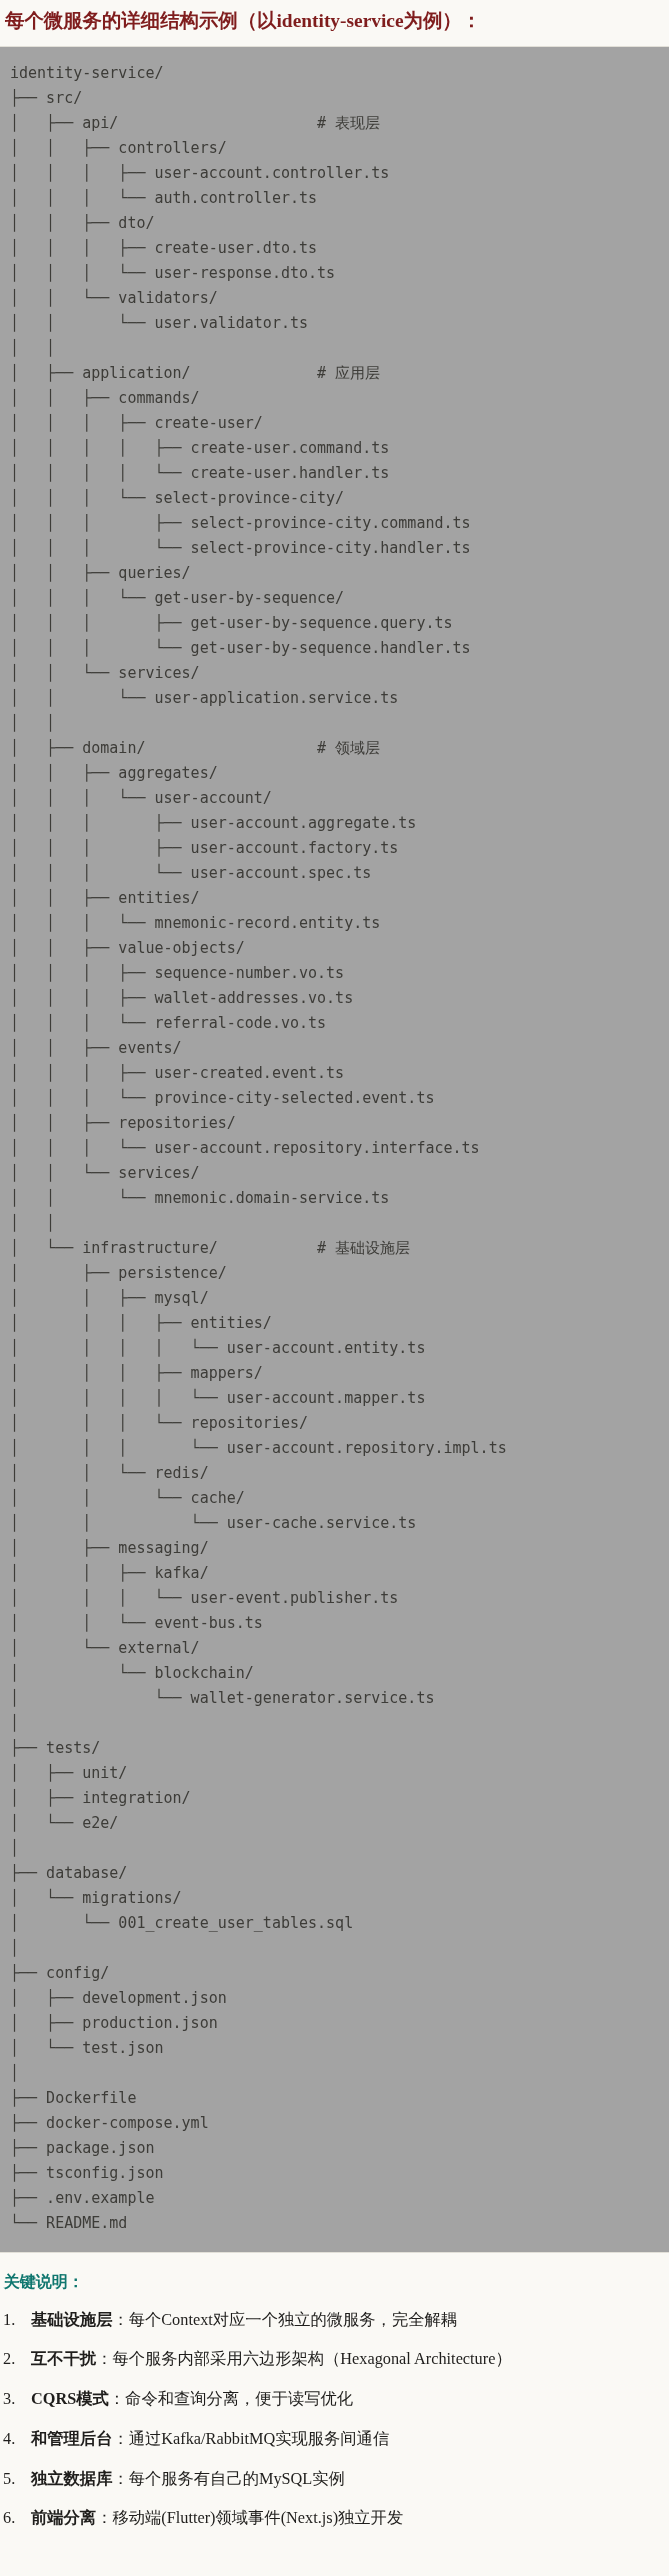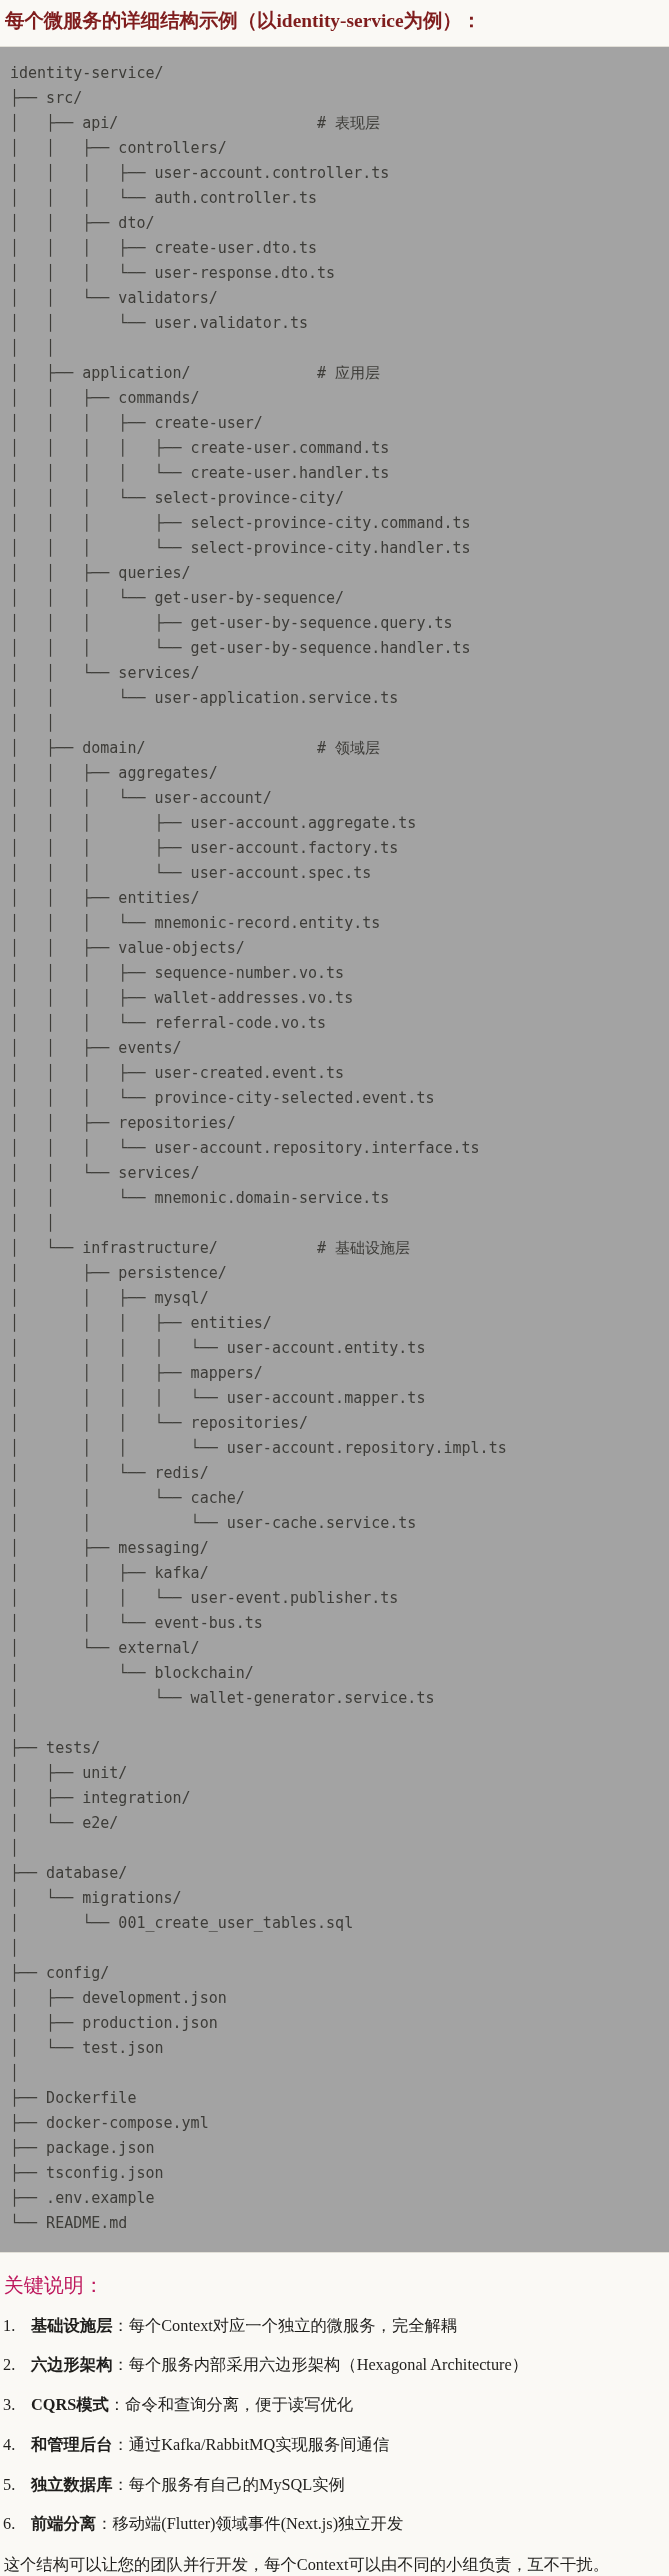--- a/index.html
+++ b/index.html
@@ -32,24 +32,24 @@
   .code-block pre {
     margin: 0;
     font-family: "DejaVu Sans Mono", "Liberation Mono", monospace;
     font-size: 15px;
     line-height: 25px;
     color: #3D3C38;
     white-space: pre;
   }
 
   .notes-heading {
-    font-size: 20px;
-    font-weight: 400;
+    font-size: 16px;
+    font-weight: 700;
     margin: 19px 3.8px 16.3px;
-    color: #be185d;
+    color: #0f766e;
   }
 
   .notes-list {
     margin: 0 0 15px;
     padding: 0 3.8px 0 0;
     font-size: 16.3px;
   }
   .note-item {
     position: relative;
     padding-left: 31px;
@@ -166,32 +166,31 @@
 └── README.md</pre>
   </div>
 
   <h3 class="notes-heading">关键说明：</h3>
 
   <div class="notes-list">
     <div class="note-item">
       <span class="note-num">1.</span><strong class="note-term">基础设施层</strong><span class="note-text">：每个Context对应一个独立的微服务，完全解耦</span>
     </div>
     <div class="note-item">
-      <span class="note-num">2.</span><strong class="note-term">六边形架构</strong><span class="note-text">：每个服务内部采用六边形架构（Hexagonal Architecture）</span>
+      <span class="note-num">2.</span><strong class="note-term">互不干扰</strong><span class="note-text">：每个服务内部采用六边形架构（Hexagonal Architecture）</span>
     </div>
     <div class="note-item">
       <span class="note-num">3.</span><strong class="note-term">CQRS模式</strong><span class="note-text">：命令和查询分离，便于读写优化</span>
     </div>
     <div class="note-item">
       <span class="note-num">4.</span><strong class="note-term">和管理后台</strong><span class="note-text">：通过Kafka/RabbitMQ实现服务间通信</span>
     </div>
     <div class="note-item">
       <span class="note-num">5.</span><strong class="note-term">独立数据库</strong><span class="note-text">：每个服务有自己的MySQL实例</span>
     </div>
     <div class="note-item">
       <span class="note-num">6.</span><strong class="note-term">前端分离</strong><span class="note-text">：移动端(Flutter)领域事件(Next.js)独立开发</span>
     </div>
   </div>
 
-  <p class="footer-paragraph">这个结构可以让您的团队并行开发，每个Context可以由不同的小组负责，互不干扰。</p>
 
 </div>
 
 
 </body></html>

